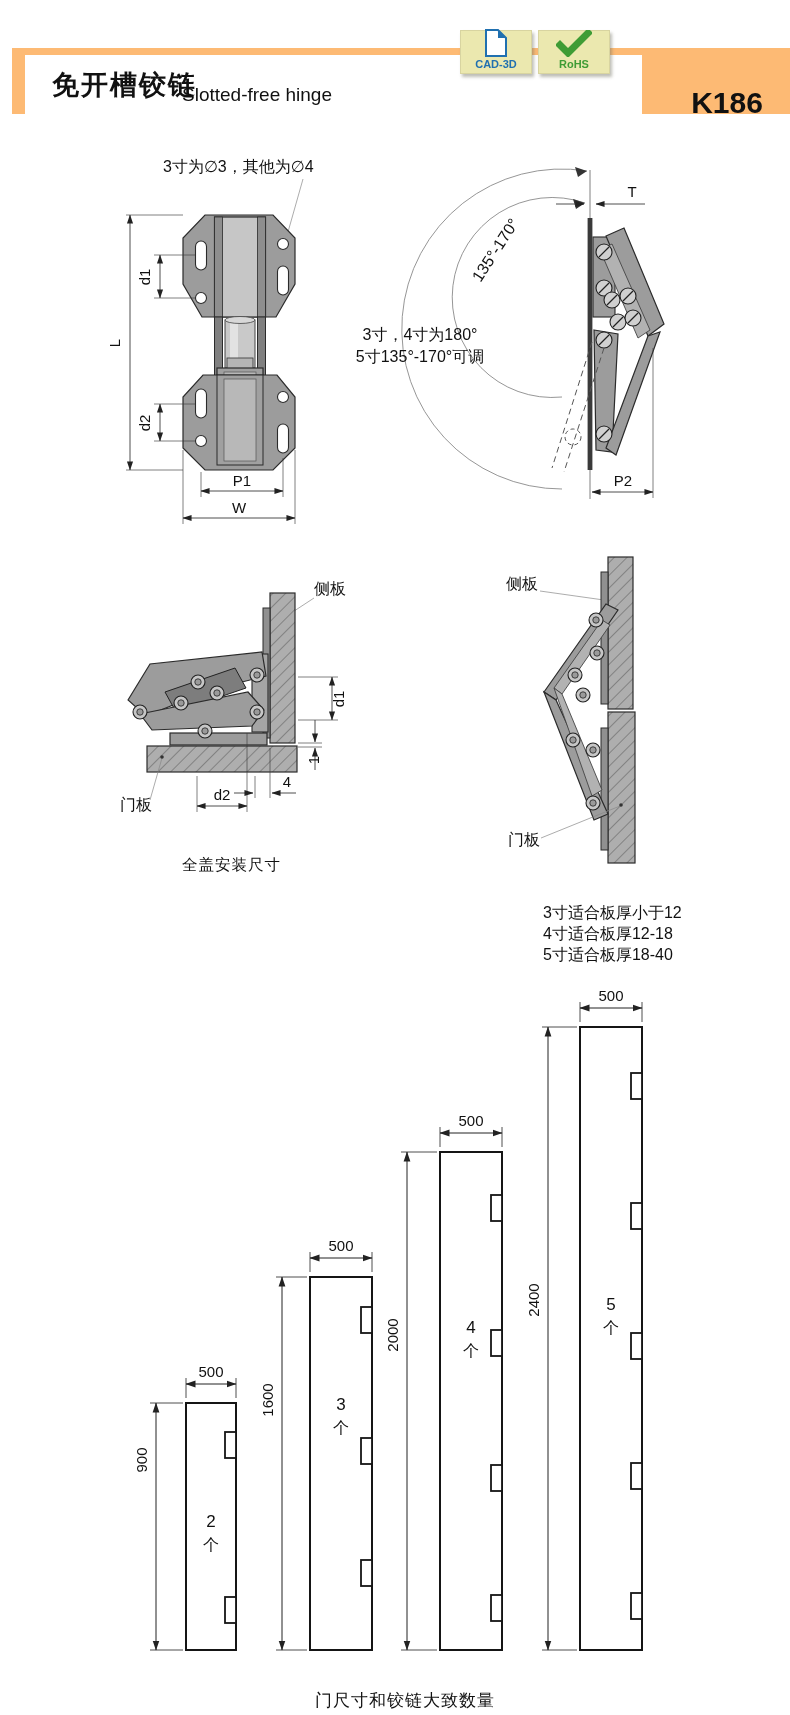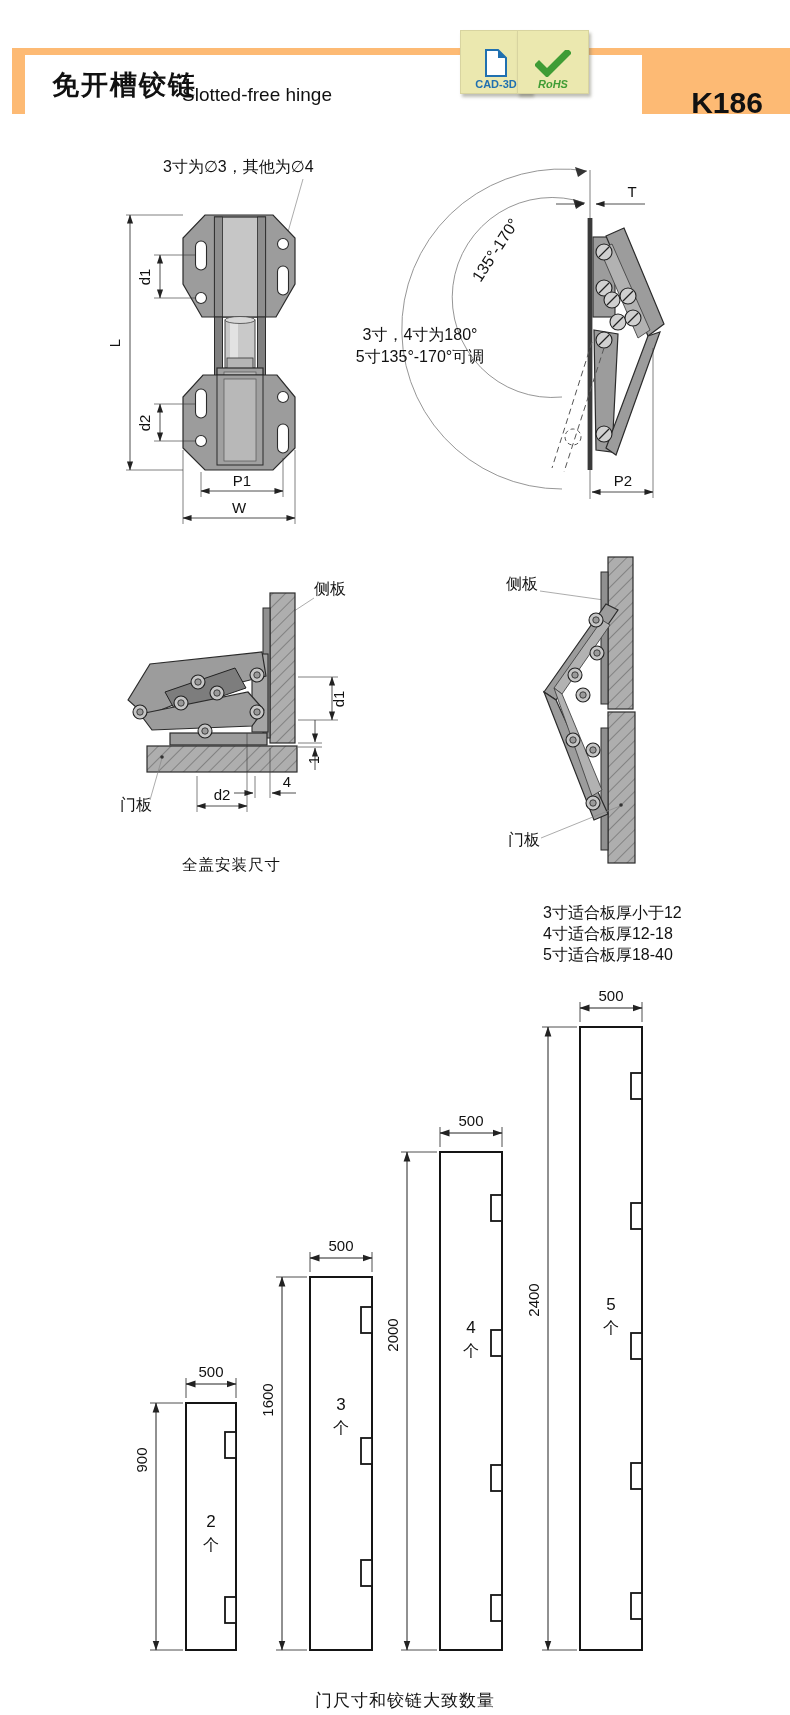--- a/index.html
+++ b/index.html
@@ -4,26 +4,26 @@
 <style>
   html,body{margin:0;padding:0;}
   body{width:790px;height:1715px;position:relative;background:#fff;
        font-family:"Liberation Sans","DejaVu Sans",sans-serif;color:#111;overflow:hidden;}
   
   .hdr{position:absolute;left:12px;top:28px;width:780px;height:66px;background:#fdba74;margin-top:20px;}
   .hdr-white{position:absolute;left:13px;top:7px;width:617px;height:59px;background:#ffffff;}
   .title-cn{position:absolute;left:40px;top:24px;font-size:27px;font-weight:700;line-height:1;letter-spacing:2px;white-space:nowrap;}
   .title-en{position:absolute;left:170px;top:37px;font-size:19px;font-weight:500;line-height:1;white-space:nowrap;}
   .code{position:absolute;left:640px;top:40px;width:150px;text-align:center;font-size:30px;font-weight:700;line-height:1;}
-  .badge{position:absolute;top:30px;width:72px;height:64px;background:#ebe8af;border:1px solid #d8d4a0;
+  .badge{position:absolute;top:30px;width:72px;height:44px;background:#ebe8af;border:1px solid #d8d4a0;
          box-shadow:2px 3px 3px rgba(110,110,95,.45);box-sizing:border-box;
          display:flex;flex-direction:column;align-items:center;justify-content:flex-end;padding-bottom:3px;}
   .badge .lbl{font-size:11px;font-weight:700;line-height:1;margin-top:2px;}
   .badge-cad{left:460px;} .badge-cad .lbl{color:#2070B0;}
-  .badge-rohs{left:517px;font-style:italic;} .badge-rohs .lbl{color:#3F9C35;}
+  .badge-rohs{left:538px;} .badge-rohs .lbl{color:#3F9C35;}
   
   svg{position:absolute;left:0;top:0;}
   .dim{stroke:#3a3a3a;stroke-width:0.9;fill:none;}
   .ext{stroke:#3a3a3a;stroke-width:0.65;fill:none;}
   .ldr{stroke:#888;stroke-width:0.7;fill:none;}
   .arc{stroke:#8a8a8a;stroke-width:0.9;fill:none;}
   .plate{fill:#9c9c9c;stroke:#2b2b2b;stroke-width:1.2;}
   .plate2{fill:#b2b2b2;stroke:#444;stroke-width:0.9;}
   .dark{fill:#7d7d7d;stroke:#222;stroke-width:1;}
   .hole{fill:#ffffff;stroke:#2b2b2b;stroke-width:1.1;}

